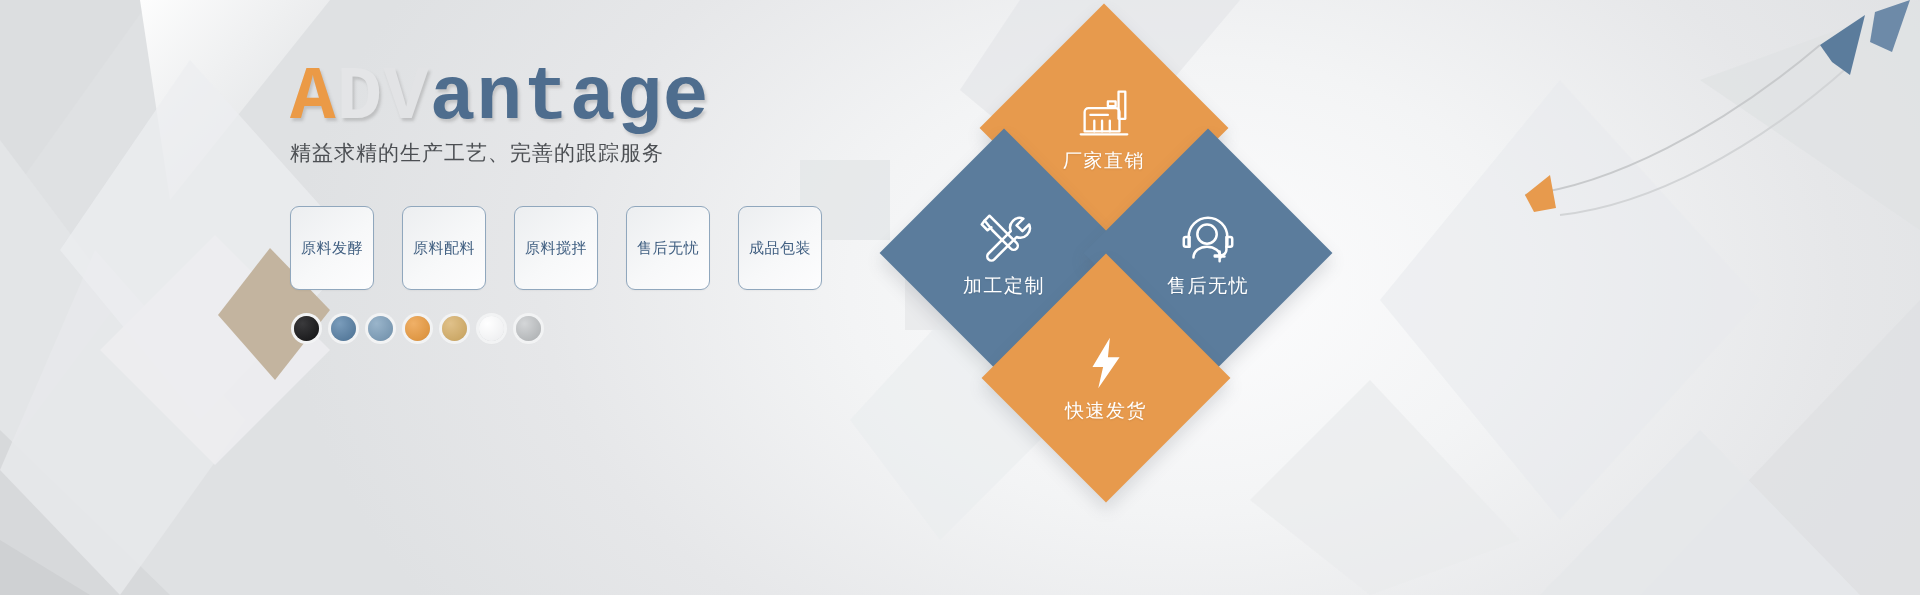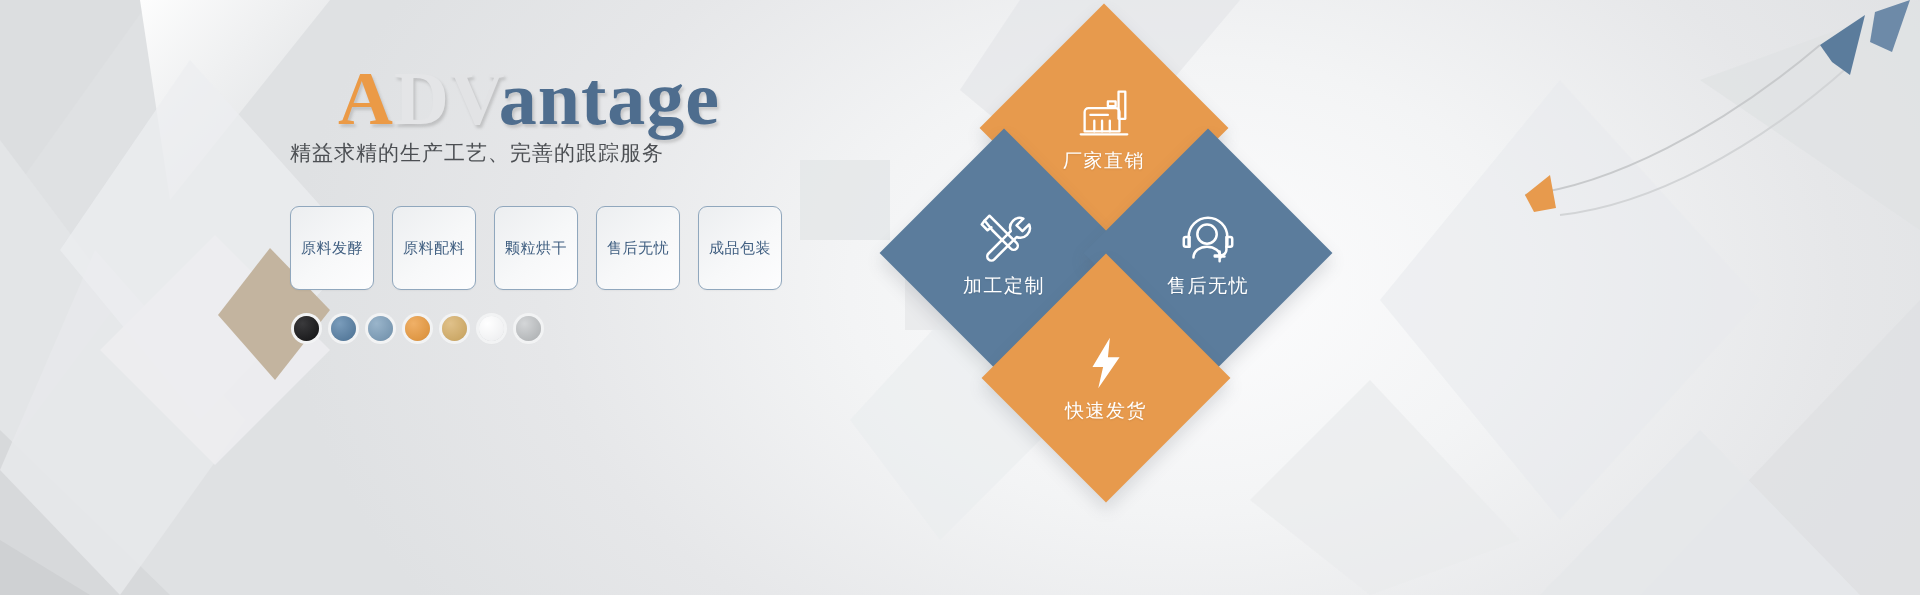--- a/index.html
+++ b/index.html
@@ -22,37 +22,36 @@
 
   
   .left-block { position:absolute; left:290px; top:60px; width:620px; }
 
   .logo-word {
     font-size:76px;
     font-weight:bold;
     letter-spacing:1px;
     line-height:1;
     white-space:nowrap;
-    font-family:Liberation Serif, serif;
-    margin-left:48px;
+    font-family:Liberation Mono, monospace;
   }
   .logo-word .a { color:#eb9a46; text-shadow:2px 3px 3px rgba(120,120,120,0.30); }
   .logo-word .d { color:#e4e5e7; text-shadow:2px 3px 3px rgba(120,120,120,0.32); }
   .logo-word .v { color:#e2e3e5; text-shadow:2px 3px 3px rgba(120,120,120,0.32); }
   .logo-word .rest { color:#4e6d8e; text-shadow:2px 3px 3px rgba(120,120,120,0.30); }
 
   .subtitle {
     font-size:21px;
     color:#4c4f53;
     line-height:1.62;
     letter-spacing:1px;
     font-family:"DejaVu Sans","Liberation Sans",sans-serif;
   }
 
-  .steps { margin-top:36px; display:flex; gap:18px; }
+  .steps { margin-top:36px; display:flex; gap:28px; }
   .step {
     width:84px; height:84px;
     border:1px solid #90a7bd;
     border-radius:9px;
     background:linear-gradient(140deg,#eceef0 0%,#f7f8f9 55%,#fdfdfe 100%);
     display:flex; align-items:center; justify-content:center;
     font-size:15px;
     color:#3f5e80;
     letter-spacing:0.5px;
     font-family:"DejaVu Sans","Liberation Sans",sans-serif;
@@ -162,21 +161,21 @@
     </div>
 
     <div class="steps">
       <div class="step">
           <span>原料发酵</span>
         </div>
       <div class="step">
           <span>原料配料</span>
         </div>
       <div class="step">
-          <span>颗粒烘干</span>
+          <span>原料搅拌</span>
         </div>
       <div class="step">
           <span>售后无忧</span>
         </div>
       <div class="step">
           <span>成品包装</span>
         </div>
     </div>
 
     <div class="swatches">

